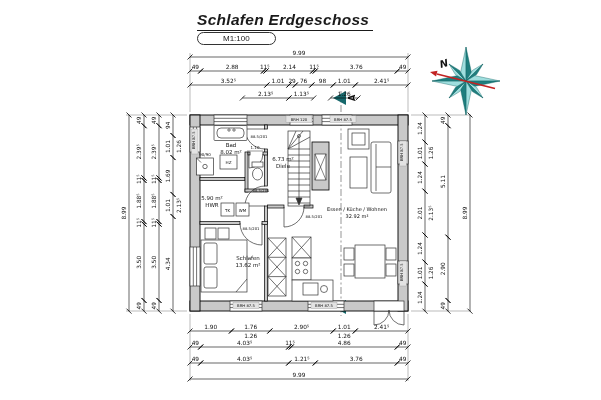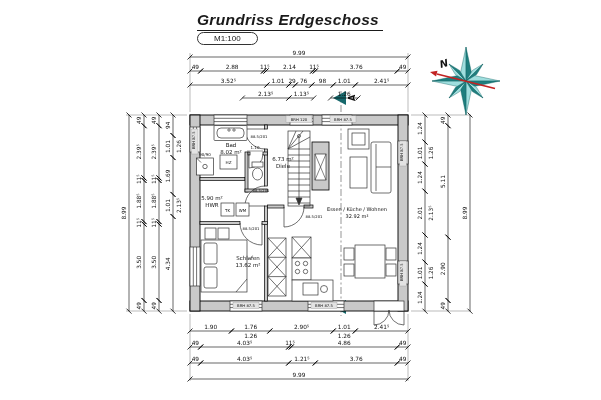--- a/index.html
+++ b/index.html
@@ -2,29 +2,29 @@
 <html><head>
 <meta charset="utf-8">
 <style>
   html,body{margin:0;padding:0;background:#fff;}
   #stage{position:relative;width:601px;height:400px;background:#ffffff;overflow:hidden;
          font-family:"Liberation Sans","DejaVu Sans",sans-serif;}
   .abs{position:absolute;}
   #title{left:197px;top:11px;font-size:15.5px;font-style:italic;font-weight:bold;
          color:#1a1a1a;border-bottom:1.6px solid #1a1a1a;padding:0 4px 1px 0;letter-spacing:.3px;}
   #scaleBadge{left:197px;top:32px;font-size:8px;color:#1a1a1a;border:1px solid #333;
-              border-radius:8px;padding:1px 16px;line-height:9px;}
+              border-radius:8px;padding:1px 25px;line-height:9px;}
   svg text{font-family:"DejaVu Sans","Liberation Sans",sans-serif;fill:#111;}
 </style>
 </head>
 <body>
 
 <div id="stage">
 
-  <div class="abs" id="title">Grundriss Erdgeschoss</div>
+  <div class="abs" id="title">Schlafen Erdgeschoss</div>
   <div class="abs" id="scaleBadge">M1:100</div>
 
   <svg class="abs" style="left:0;top:0" width="601" height="400" viewBox="0 0 601 400">
 
     <g stroke="#777" stroke-width="0.5">
       <line x1="190" y1="53" x2="190" y2="112"></line>
         <line x1="408" y1="53" x2="408" y2="112"></line>
       <line x1="190" y1="314" x2="190" y2="381"></line>
         <line x1="408" y1="314" x2="408" y2="381"></line>
       <line x1="126" y1="115" x2="187" y2="115"></line>

